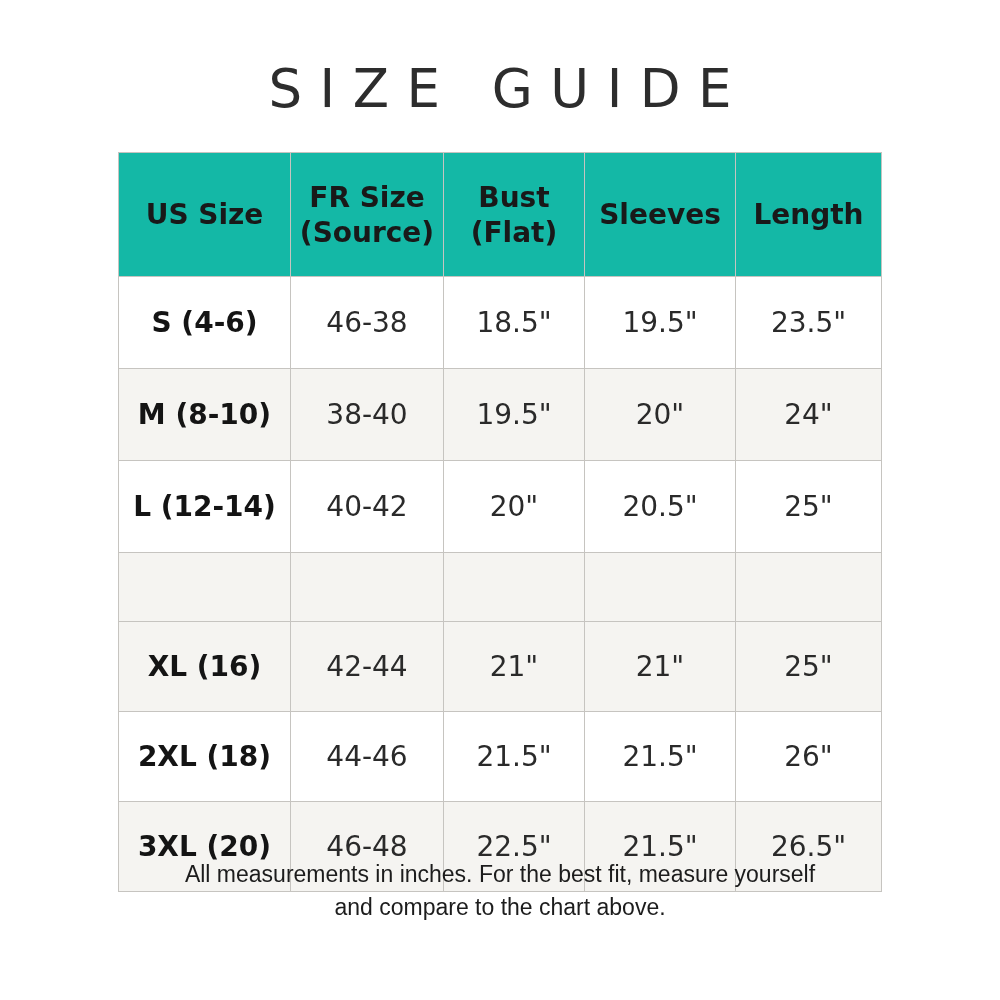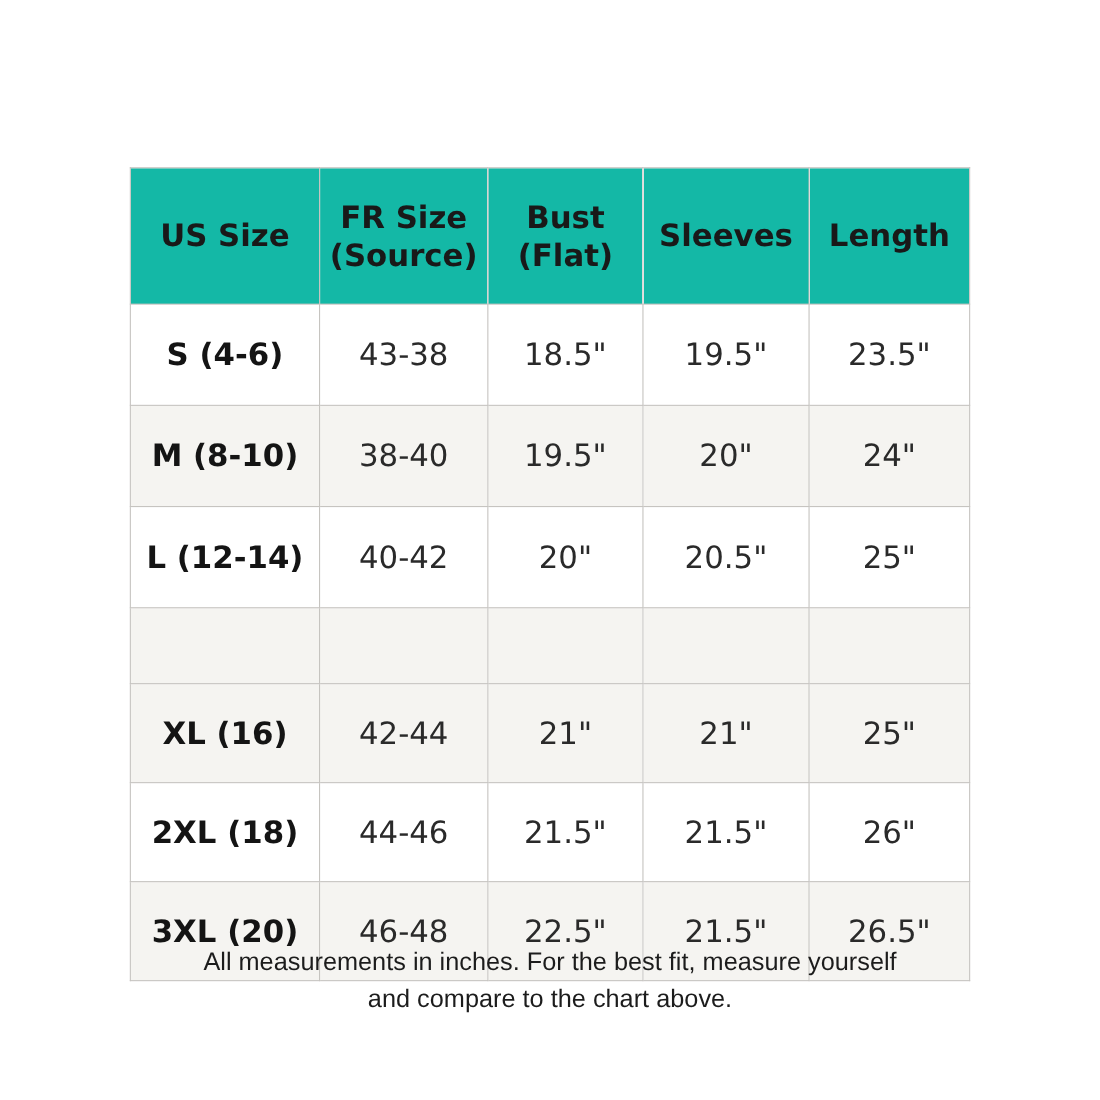--- a/index.html
+++ b/index.html
@@ -80,20 +80,21 @@
     line-height: 1.42;
     color: #1c1c1c;
     white-space: pre-line;
   }
 </style>
 </head>
 <body>
 
 <div class="page">
 
+  <h1 class="title">SIZE GUIDE</h1>
 
   <table class="size-table">
     <colgroup>
       <col class="c0">
         <col class="c1">
         <col class="c2">
         <col class="c3">
         <col class="c4">
     </colgroup>
     <thead>
@@ -103,21 +104,21 @@
 (Source)</th>
         <th>Bust
 (Flat)</th>
         <th>Sleeves</th>
         <th>Length</th>
       </tr>
     </thead>
     <tbody>
       <tr class="r95 plain">
         <td class="size-col">S (4-6)</td>
-        <td>43-38</td>
+        <td>46-38</td>
         <td>18.5"</td>
         <td>19.5"</td>
         <td>23.5"</td>
       </tr>
       <tr class="r95 shaded">
         <td class="size-col">M (8-10)</td>
         <td>38-40</td>
         <td>19.5"</td>
         <td>20"</td>
         <td>24"</td>

